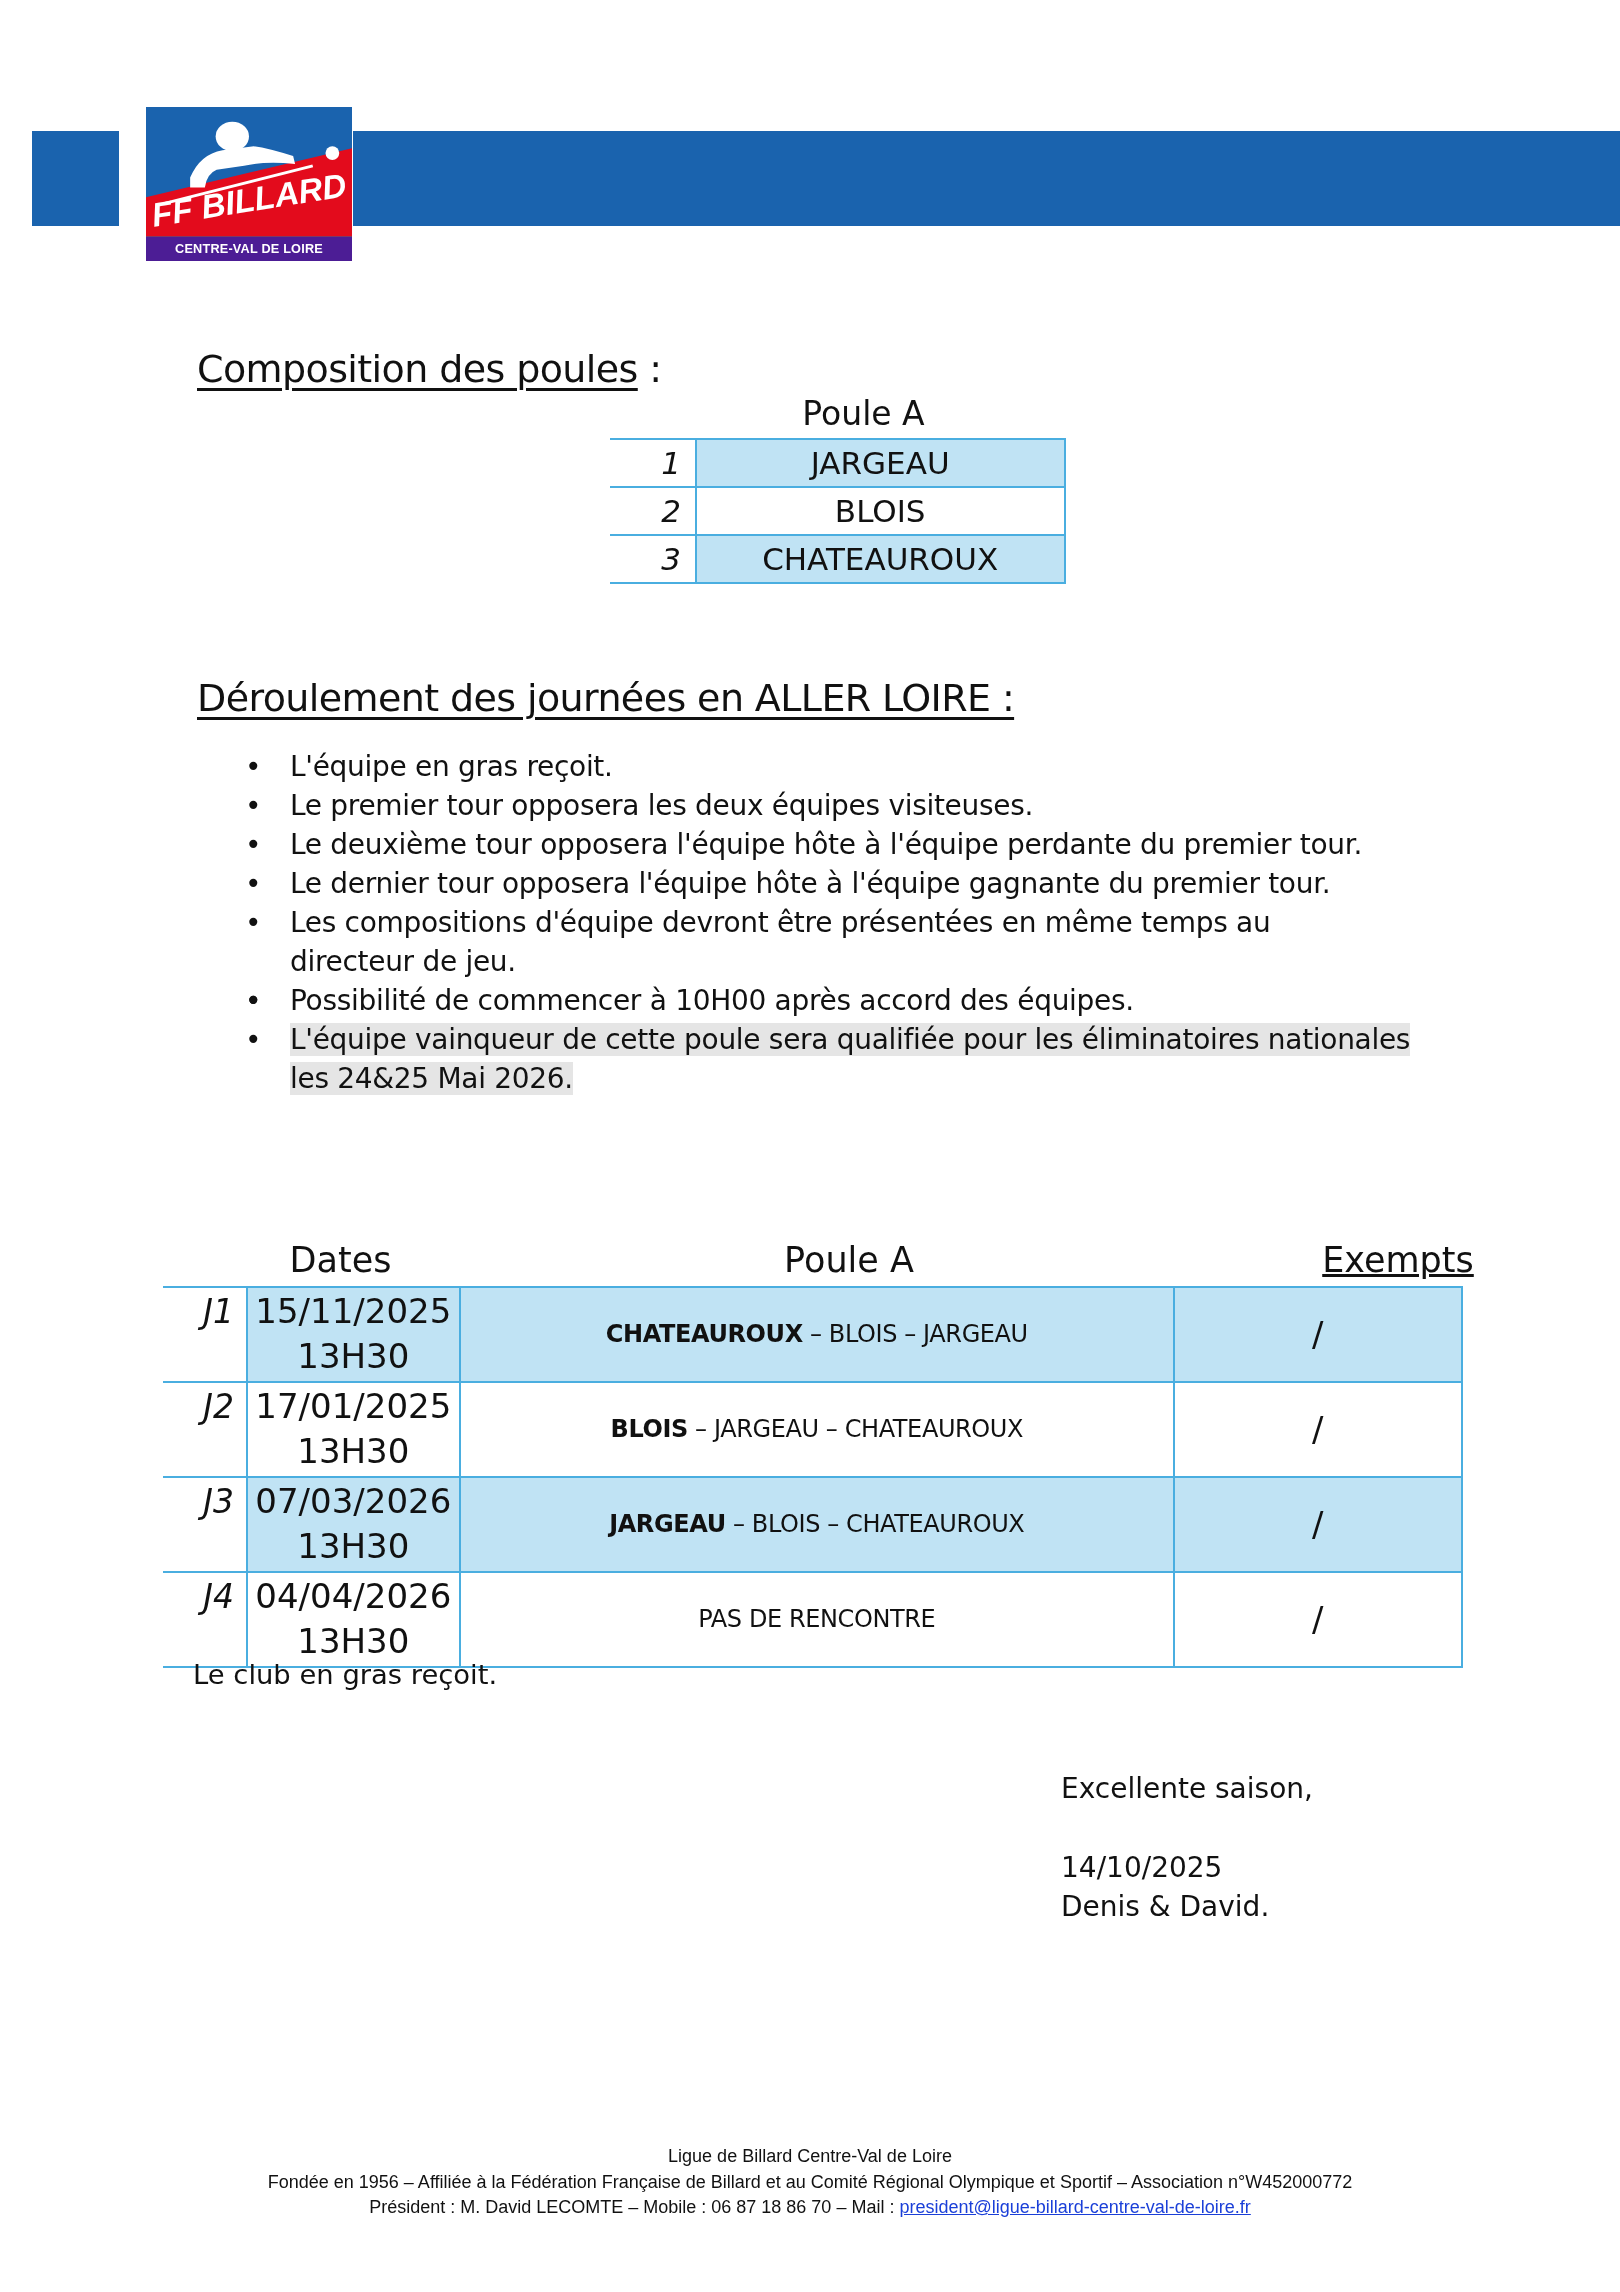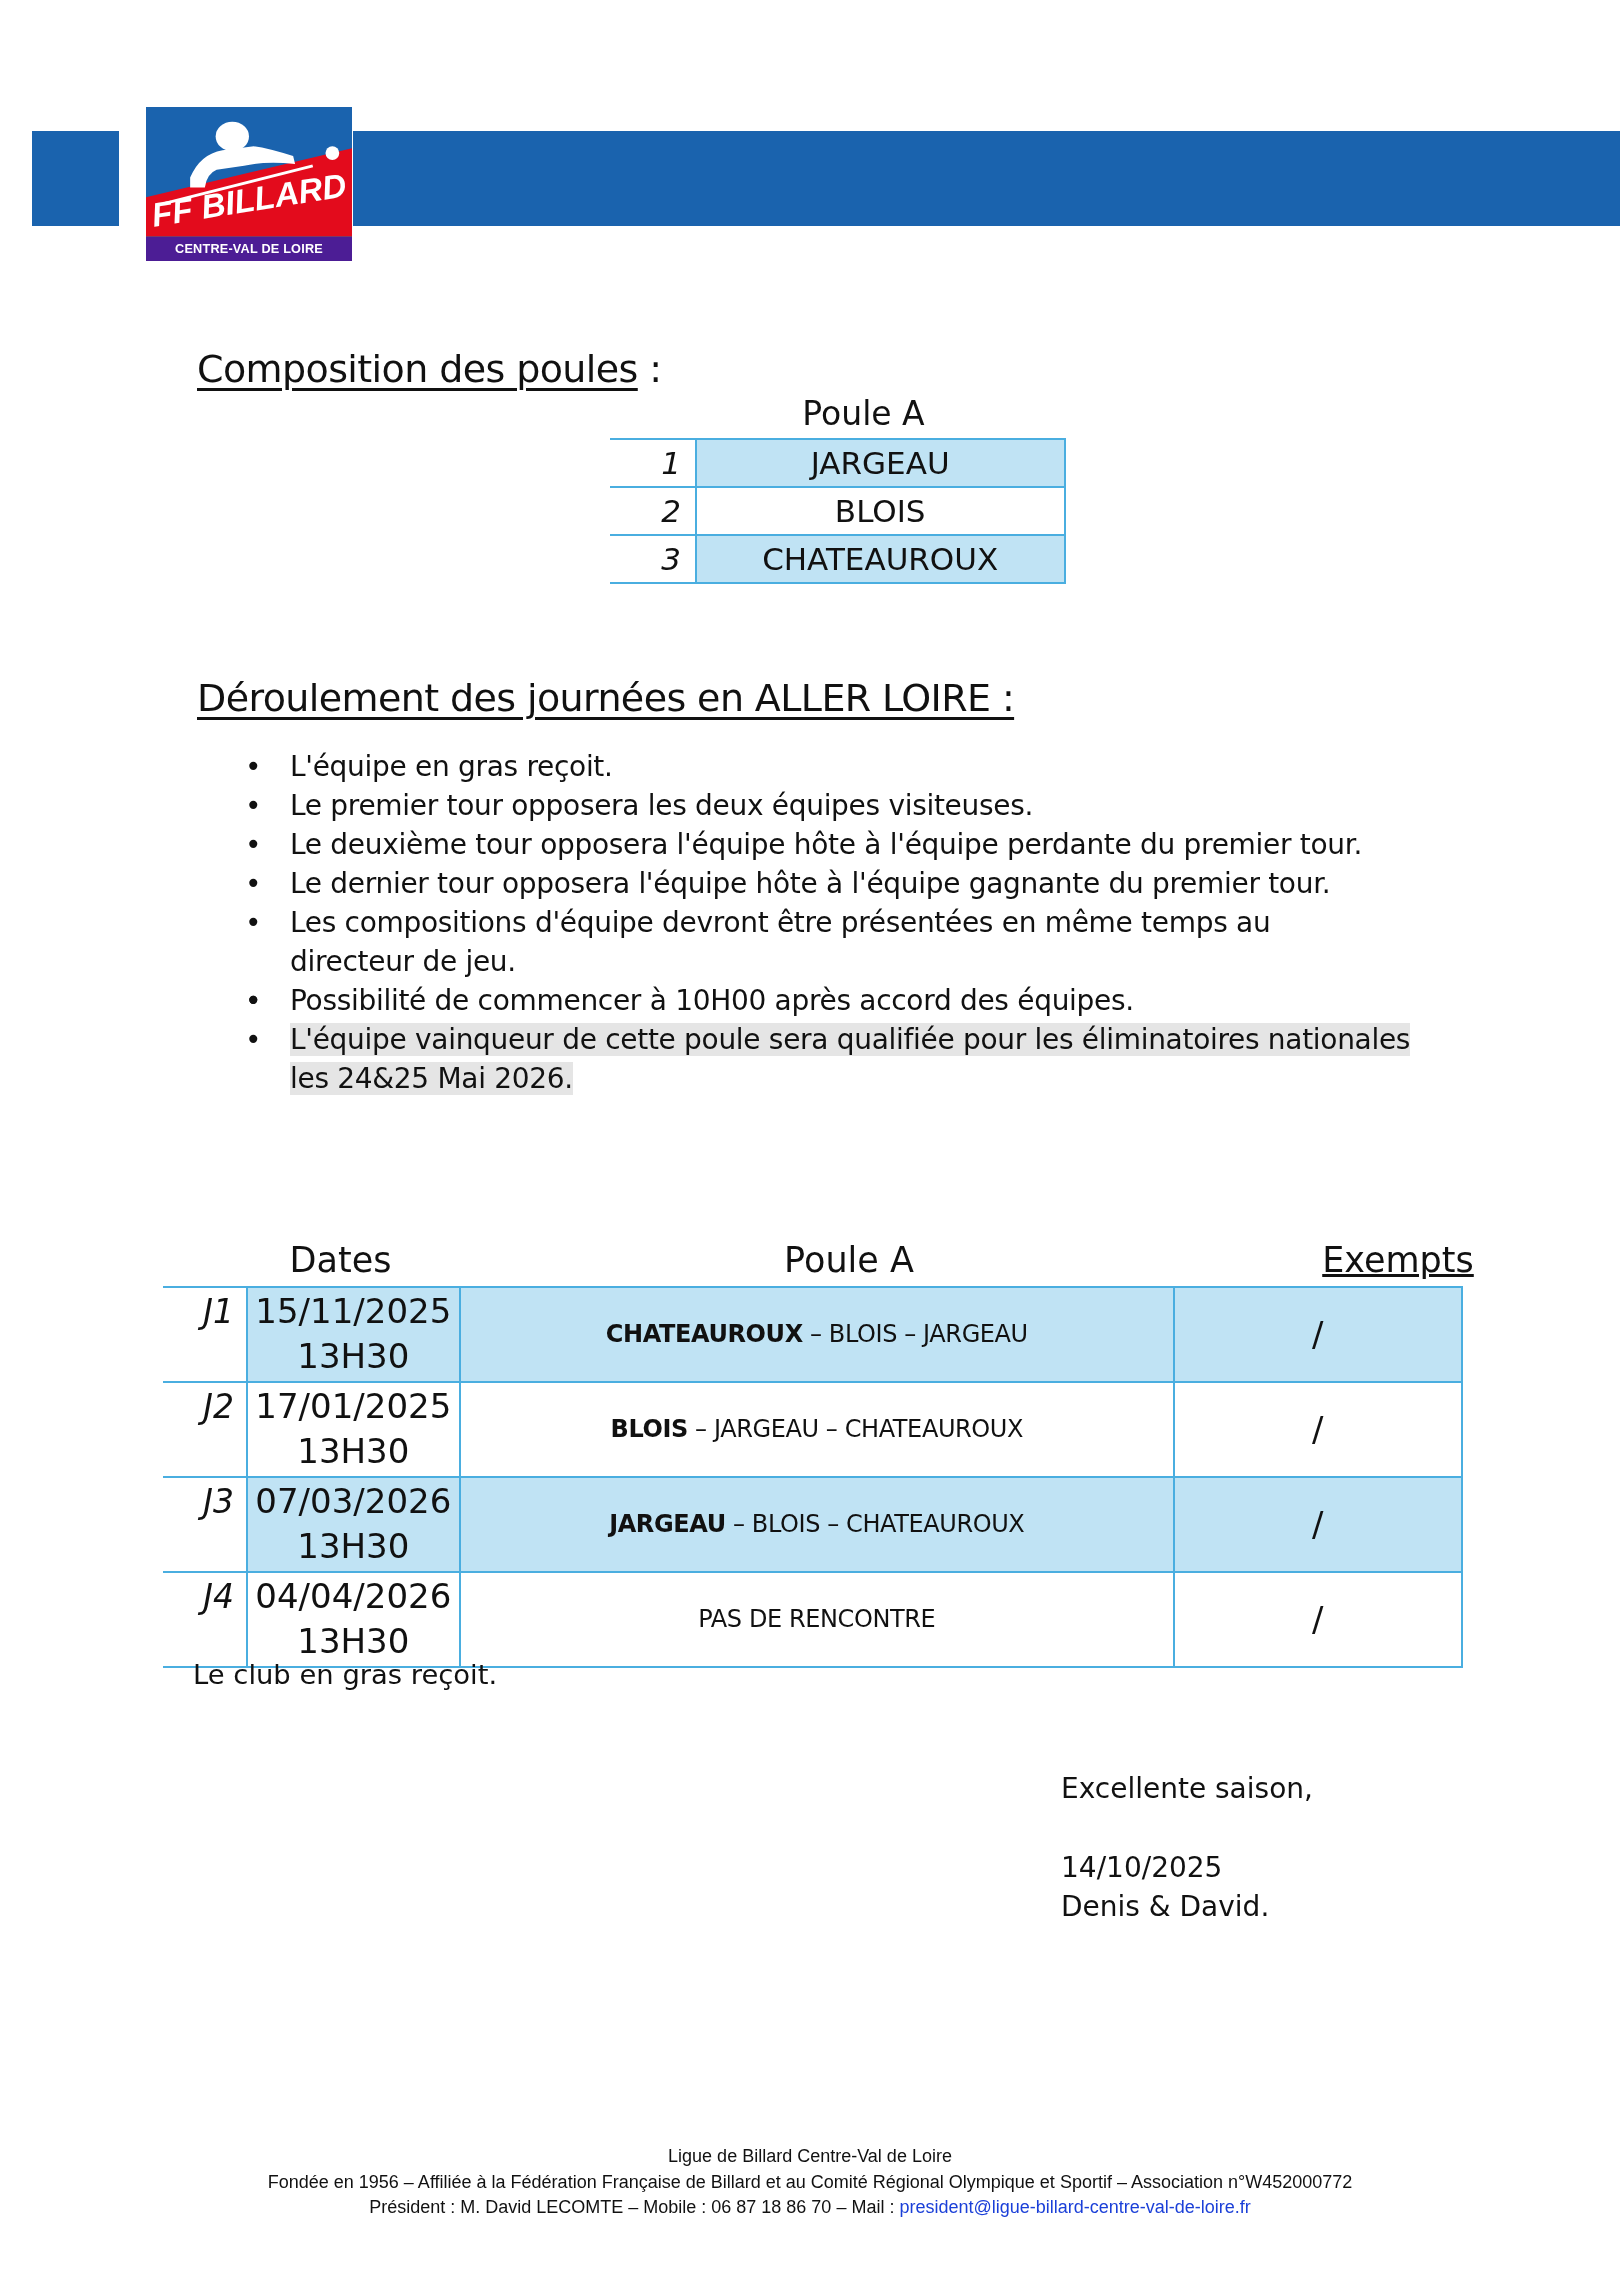--- a/index.html
+++ b/index.html
@@ -44,21 +44,21 @@
     .sched td.jour { width: 71px; border-left: none; text-align: right; vertical-align: top; padding-right: 11.8px; padding-top: 3.9px; font-style: italic; font-size: 33px; }
     .sched td.date { width: 211px; text-align: center; font-size: 34px; line-height: 45px; }
     .sched td.match { width: 712px; text-align: center; font-size: 24px; letter-spacing: -0.4px; }
     .sched td.exempt { width: 286px; text-align: center; font-size: 34px; }
     .sched tr.shaded td.date, .sched tr.shaded td.match, .sched tr.shaded td.exempt { background: #c0e3f4; }
     .note { position: absolute; left: 193px; top: 1659px; font-size: 27.4px; }
 
     .closing { position: absolute; left: 1061px; font-size: 28px; }
 
     .footer { position: absolute; left: 0; top: 2144px; width: 1620px; text-align: center; font-family: "Liberation Sans", sans-serif; font-size: 18px; line-height: 25.5px; color: #111; }
-    .footer a { color: #1a3fd8; }
+    .footer a { color: #1a3fd8; text-decoration: underline; }
   </style>
 </head>
 <body>
 
 <div class="band-left"></div>
 <div class="band-right"></div>
 <div class="logo">
   <svg width="206" height="154" viewBox="0 0 210 157">
 
     <polygon points="0,92 210,42 210,132 0,132" fill="#e30b1c"></polygon>

